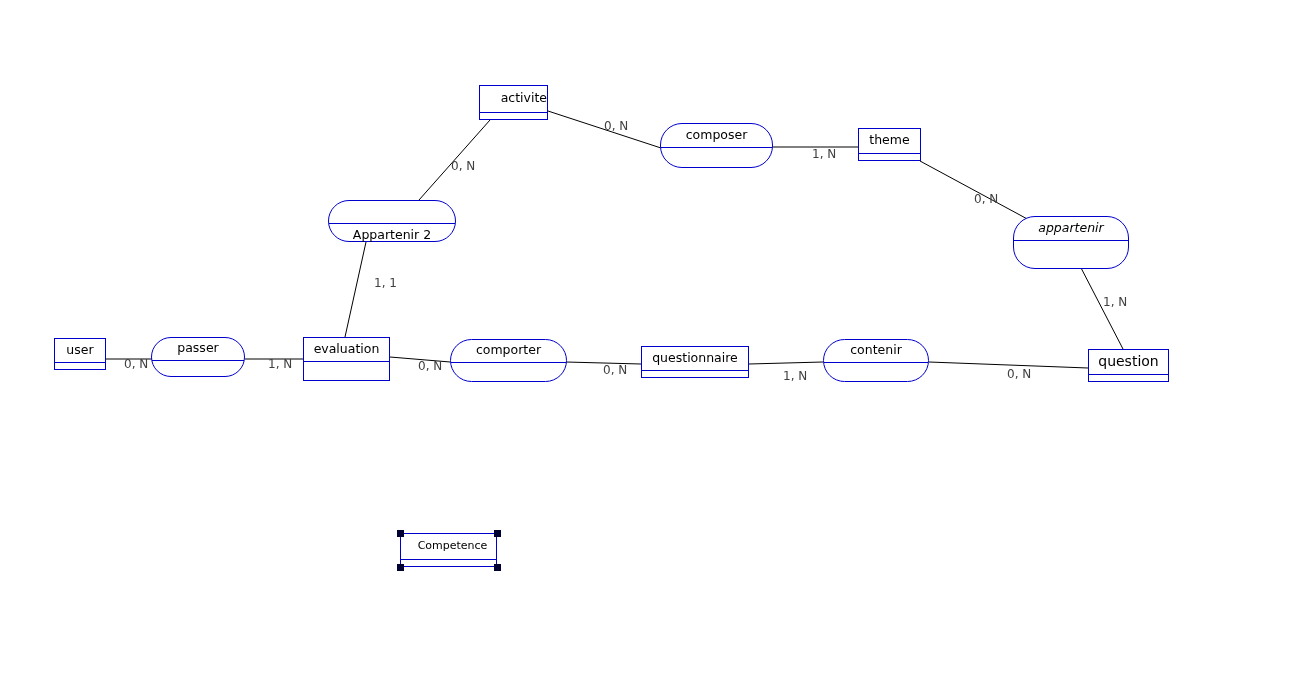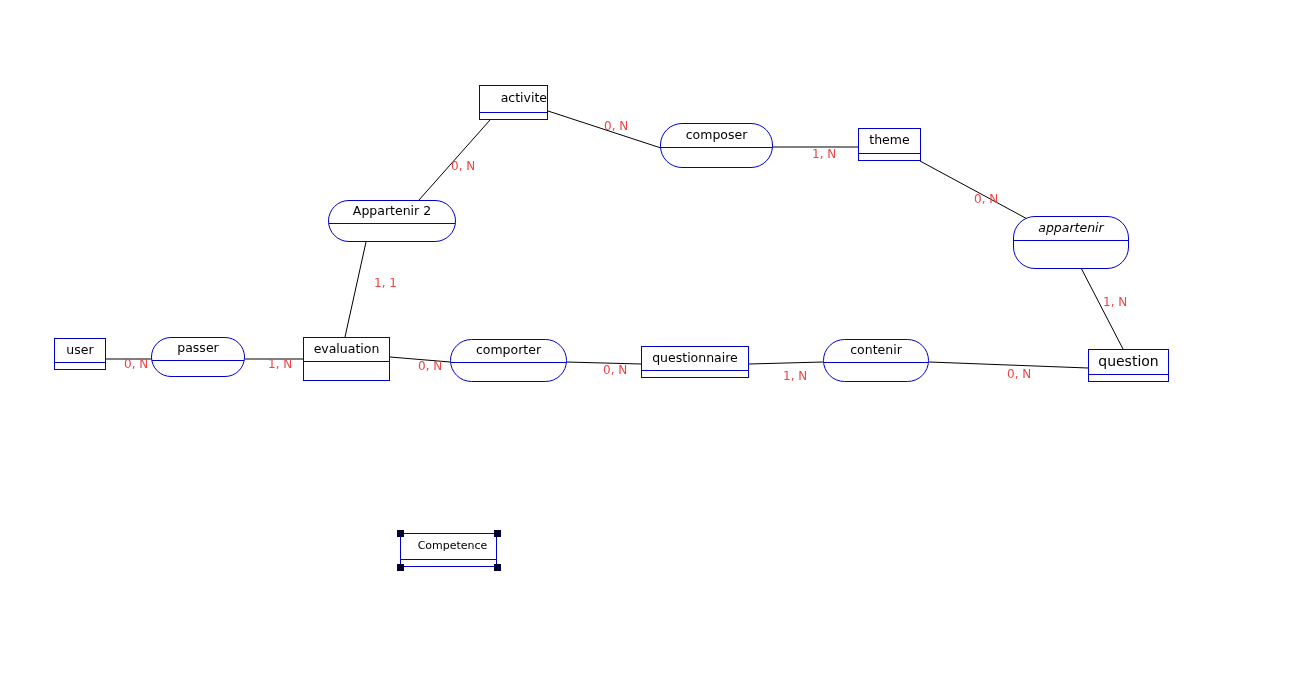--- a/index.html
+++ b/index.html
@@ -60,21 +60,21 @@
   .relationship {
     border-radius: 22px;
   }
   .relationship .node-divider {
     left: 0;
     right: 0;
   }
   
   .cardinality {
     position: absolute;
-    color: #ef4444;
+    color: #404040;
     font-family: "DejaVu Sans", sans-serif;
     font-size: 12px;
     white-space: nowrap;
     background: transparent;
     z-index: 6;
   }
   
   .handle {
     position: absolute;
     width: 7px;
@@ -128,21 +128,21 @@
       </div>
       <div class="node entity" style="left: 1088px; top: 349px; width: 81px; height: 33px; border-color: rgb(0, 0, 204);">
         <div class="node-label" style="font-size: 14px; line-height: 22px; height: 22px;">question</div>
         <div class="node-divider" style="top: 24px; border-top-color: rgb(0, 0, 204);"></div>
       </div>
       <div class="node entity" style="left: 400px; top: 533px; width: 97px; height: 34px; border-color: rgb(0, 0, 204);">
         <div class="node-label" style="font-size: 11px; line-height: 23px; height: 23px; margin-left: 8px;">Competence</div>
         <div class="node-divider" style="top: 25px; border-top-color: rgb(0, 0, 204);"></div>
       </div>
       <div class="node relationship" style="left: 328px; top: 200px; width: 128px; height: 42px; border-color: rgb(0, 0, 204);">
-        <div class="node-label" style="font-size: 12.5px; line-height: 20px; height: 20px;">Appartenir 2</div>
+        <div class="node-label" style="font-size: 12.5px; line-height: 20px; height: 20px; margin-top: 24px;">Appartenir 2</div>
         <div class="node-divider" style="top: 22px; border-top-color: rgb(0, 0, 204);"></div>
       </div>
       <div class="node relationship" style="left: 660px; top: 123px; width: 113px; height: 45px; border-color: rgb(0, 0, 204);">
         <div class="node-label" style="font-size: 12.5px; line-height: 21px; height: 21px;">composer</div>
         <div class="node-divider" style="top: 23px; border-top-color: rgb(0, 0, 204);"></div>
       </div>
       <div class="node relationship" style="left: 1013px; top: 216px; width: 116px; height: 53px; border-color: rgb(0, 0, 204); font-style: italic;">
         <div class="node-label" style="font-size: 12.5px; line-height: 21px; height: 21px;">appartenir</div>
         <div class="node-divider" style="top: 23px; border-top-color: rgb(0, 0, 204);"></div>
       </div>

